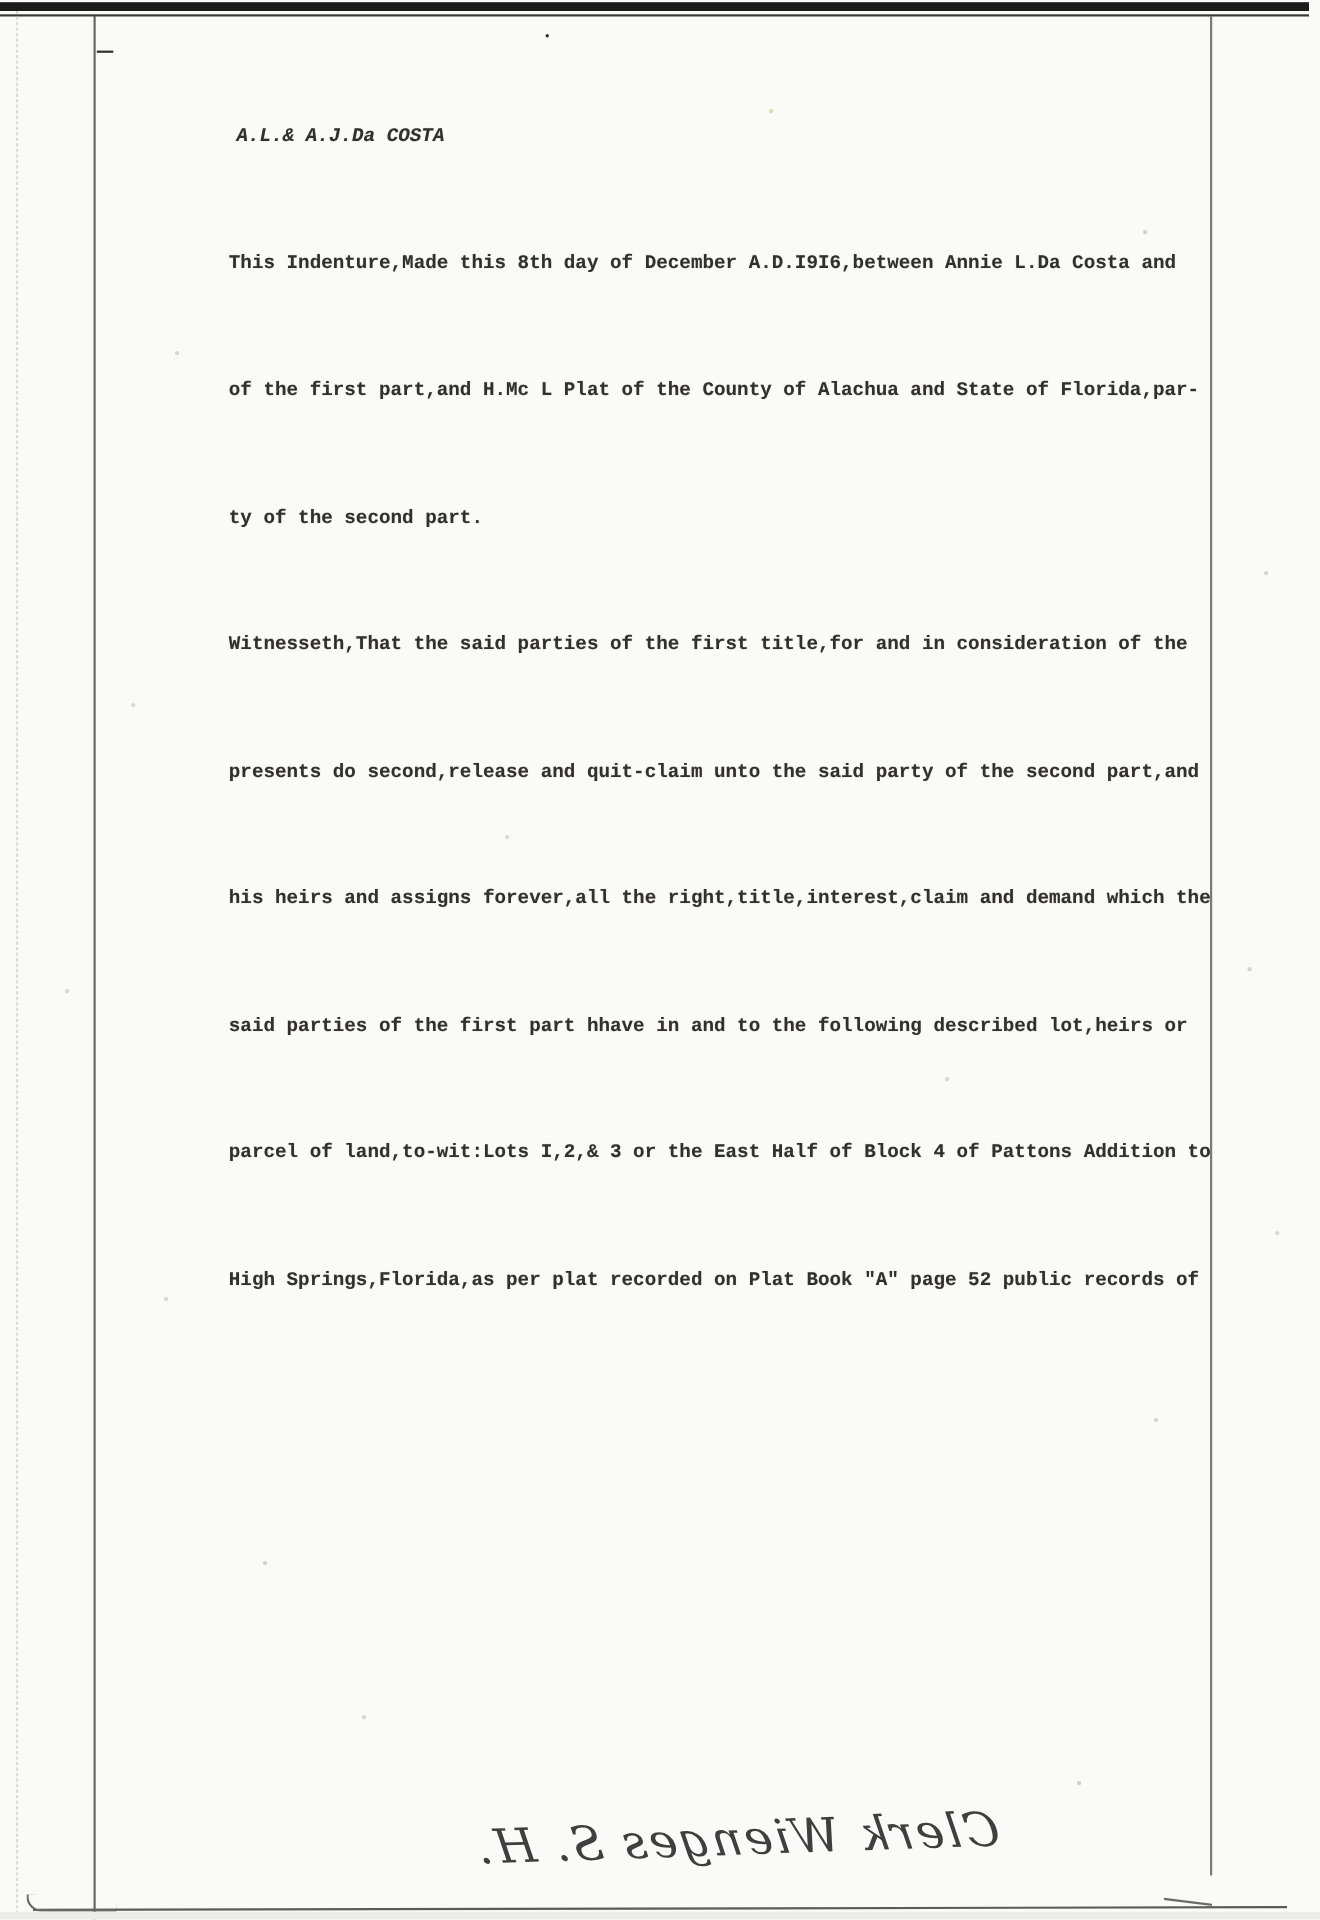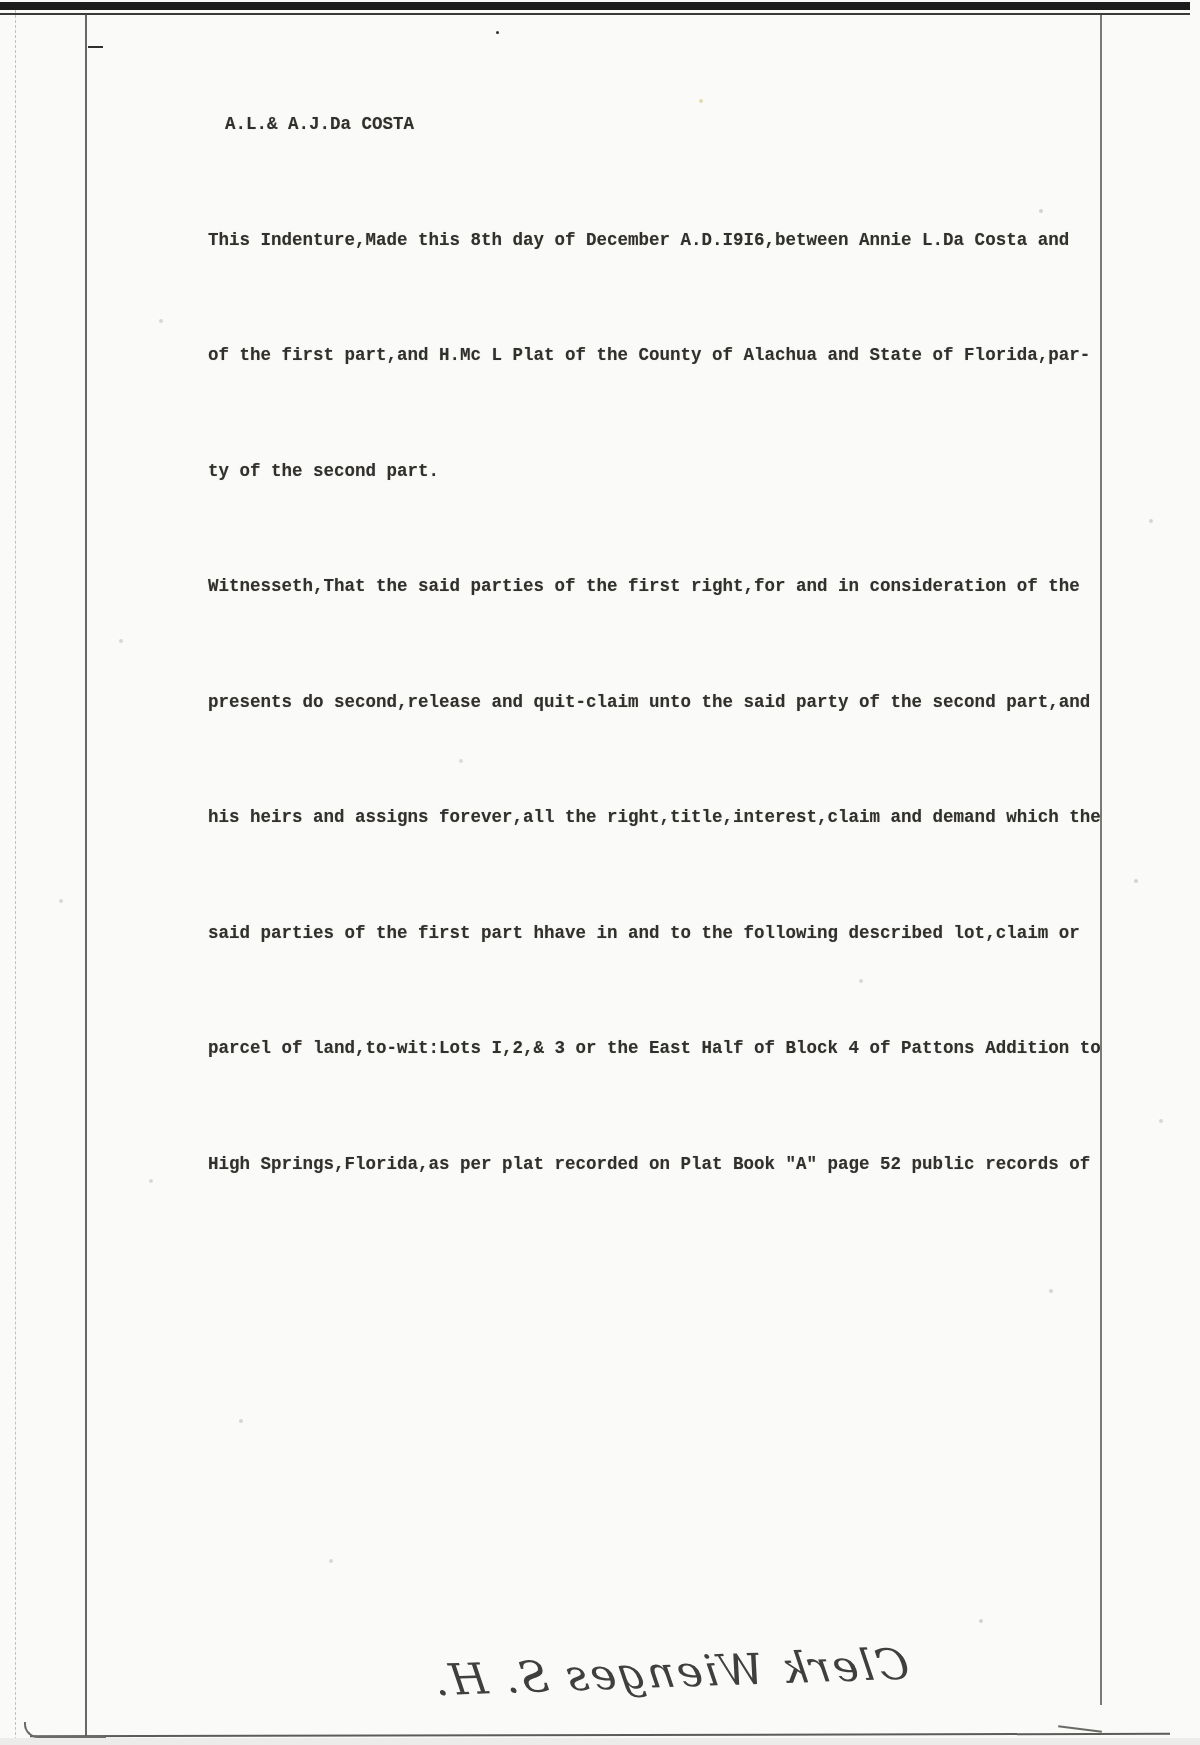--- a/index.html
+++ b/index.html
@@ -32,21 +32,21 @@
   
   .typed{
     position:absolute;left:208px;top:28px;
     font-size:17.5px;font-weight:bold;
     line-height:38.5px;
     color:#32302c;
     white-space:pre;
     text-shadow:0 0 1px rgba(50,48,44,.35);
   }
   .ln{height:38.5px;}
-  .hd{margin-left:17px;}
+  .hd{margin-left:7px;font-style:italic;}
   
   .signature{
     position:absolute;left:432px;top:1648px;width:420px;
     font-family:"DejaVu Serif","Liberation Serif",serif;
     font-style:italic;font-size:43px;color:#262626;opacity:.88;
     transform:rotate(-2deg);
     white-space:nowrap;
   }
   .sig-word{display:inline-block;transform:scaleX(-1) skewX(-6deg);margin-right:16px;letter-spacing:2px;}
 </style>
@@ -64,24 +64,24 @@
 <div class="bottom-strip"></div>
 <div class="stray-dash"></div>
 <div class="stray-dot"></div>
 <div class="speckles"></div>
 
 <div class="typed">
   <div class="ln hd">A.L.&amp; A.J.Da COSTA</div>
   <div class="ln">This Indenture,Made this 8th day of December A.D.I9I6,between Annie L.Da Costa and</div>
   <div class="ln">of the first part,and H.Mc L Plat of the County of Alachua and State of Florida,par-</div>
   <div class="ln">ty of the second part.</div>
-  <div class="ln">Witnesseth,That the said parties of the first right,for and in consideration of the</div>
+  <div class="ln">Witnesseth,That the said parties of the first title,for and in consideration of the</div>
   <div class="ln">presents do second,release and quit-claim unto the said party of the second part,and</div>
   <div class="ln">his heirs and assigns forever,all the right,title,interest,claim and demand which the</div>
-  <div class="ln">said parties of the first part hhave in and to the following described lot,claim or</div>
+  <div class="ln">said parties of the first part hhave in and to the following described lot,heirs or</div>
   <div class="ln">parcel of land,to-wit:Lots I,2,&amp; 3 or the East Half of Block 4 of Pattons Addition to</div>
   <div class="ln">High Springs,Florida,as per plat recorded on Plat Book "A" page 52 public records of</div>
   
   
   
   
   
   
   
   

